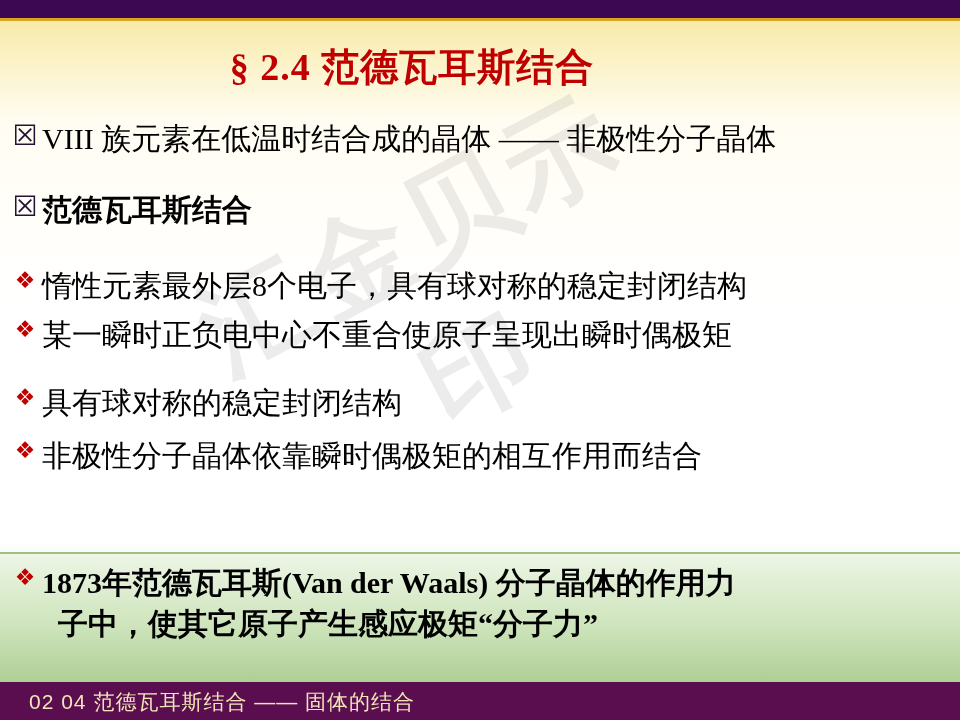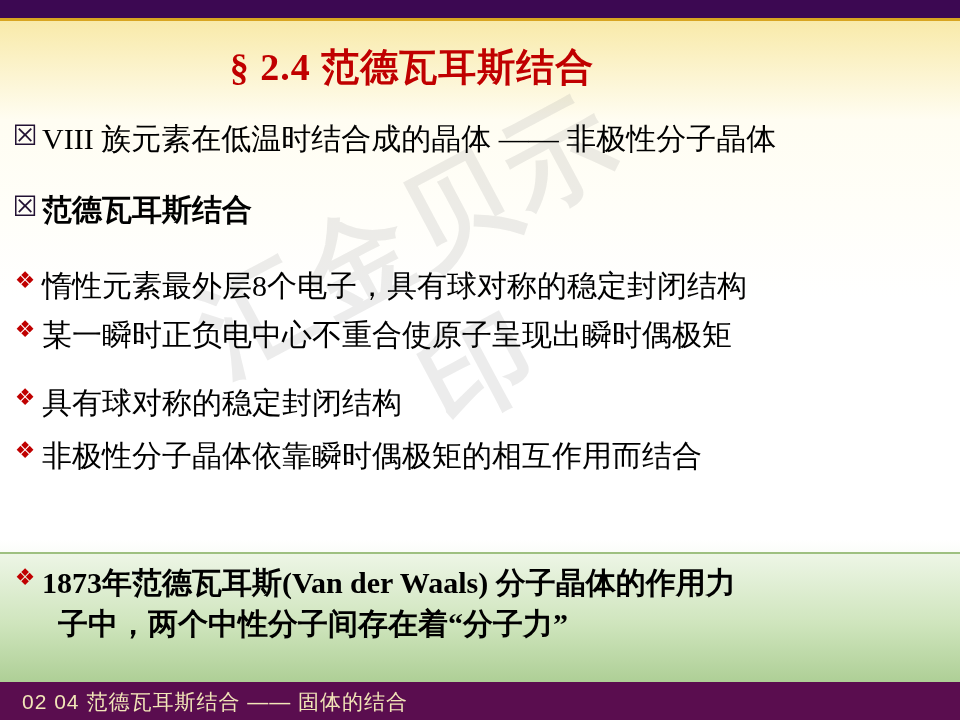--- a/index.html
+++ b/index.html
@@ -47,21 +47,21 @@
   .footer-bar {
     position: absolute;
     left: 0;
     bottom: 0;
     width: 960px;
     height: 38px;
     background: #5a0d4f;
   }
   .footer-text {
     position: absolute;
-    left: 22px;
+    left: 29px;
     bottom: 4px;
     color: #f2e6b8;
     font-size: 21px;
     font-family: "Liberation Sans", sans-serif;
     letter-spacing: 1px;
     white-space: nowrap;
   }
   
   .watermark {
     position: absolute;
@@ -217,20 +217,20 @@
 
   <div class="band"></div>
   <div class="band-line"></div>
 
   <div class="lower">
     <div class="line l7">
       <span class="bullet bullet-dia">❖</span>
       <span class="text bold">1873年范德瓦耳斯(Van der Waals) 分子晶体的作用力</span>
     </div>
     <div class="line l7b">
-      <span class="text bold">子中，两个中性分子间存在着“分子力”</span>
+      <span class="text bold">子中，使其它原子产生感应极矩“分子力”</span>
     </div>
   </div>
 
   <div class="footer-bar"></div>
   <div class="footer-text">02  04  范德瓦耳斯结合 —— 固体的结合</div>
 
 </div>
 
 </body></html>

